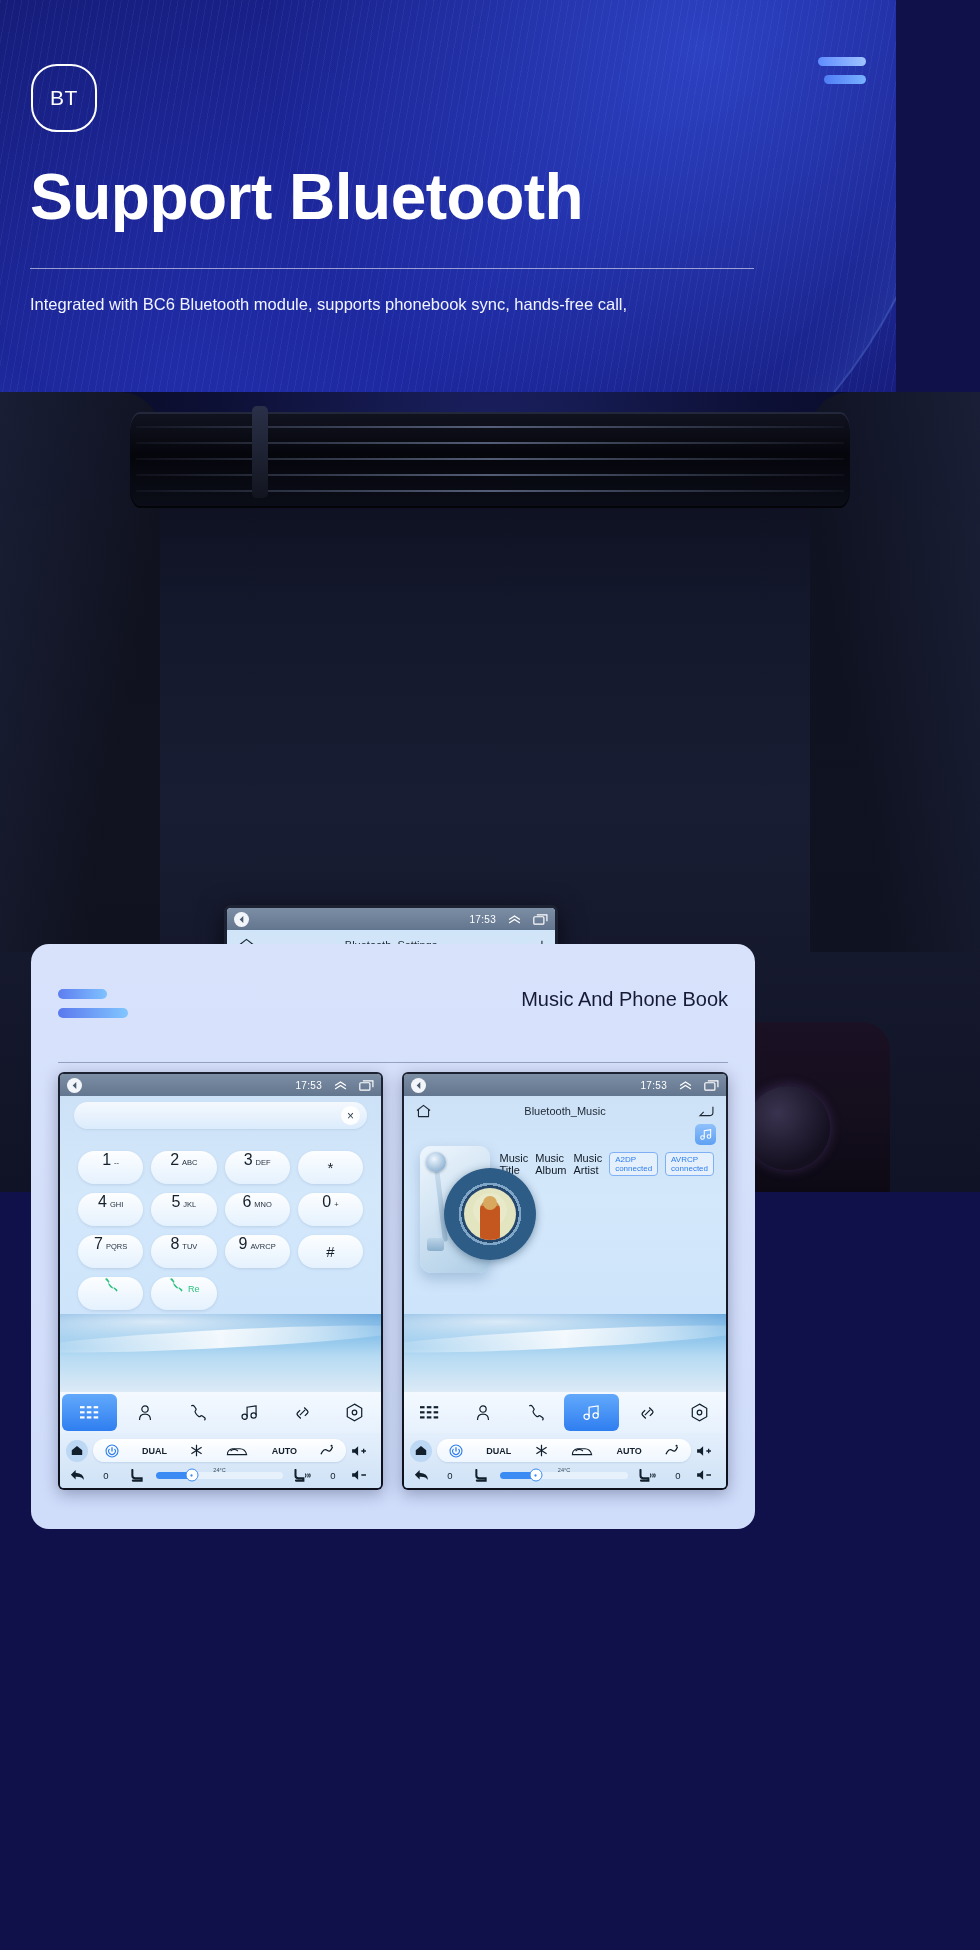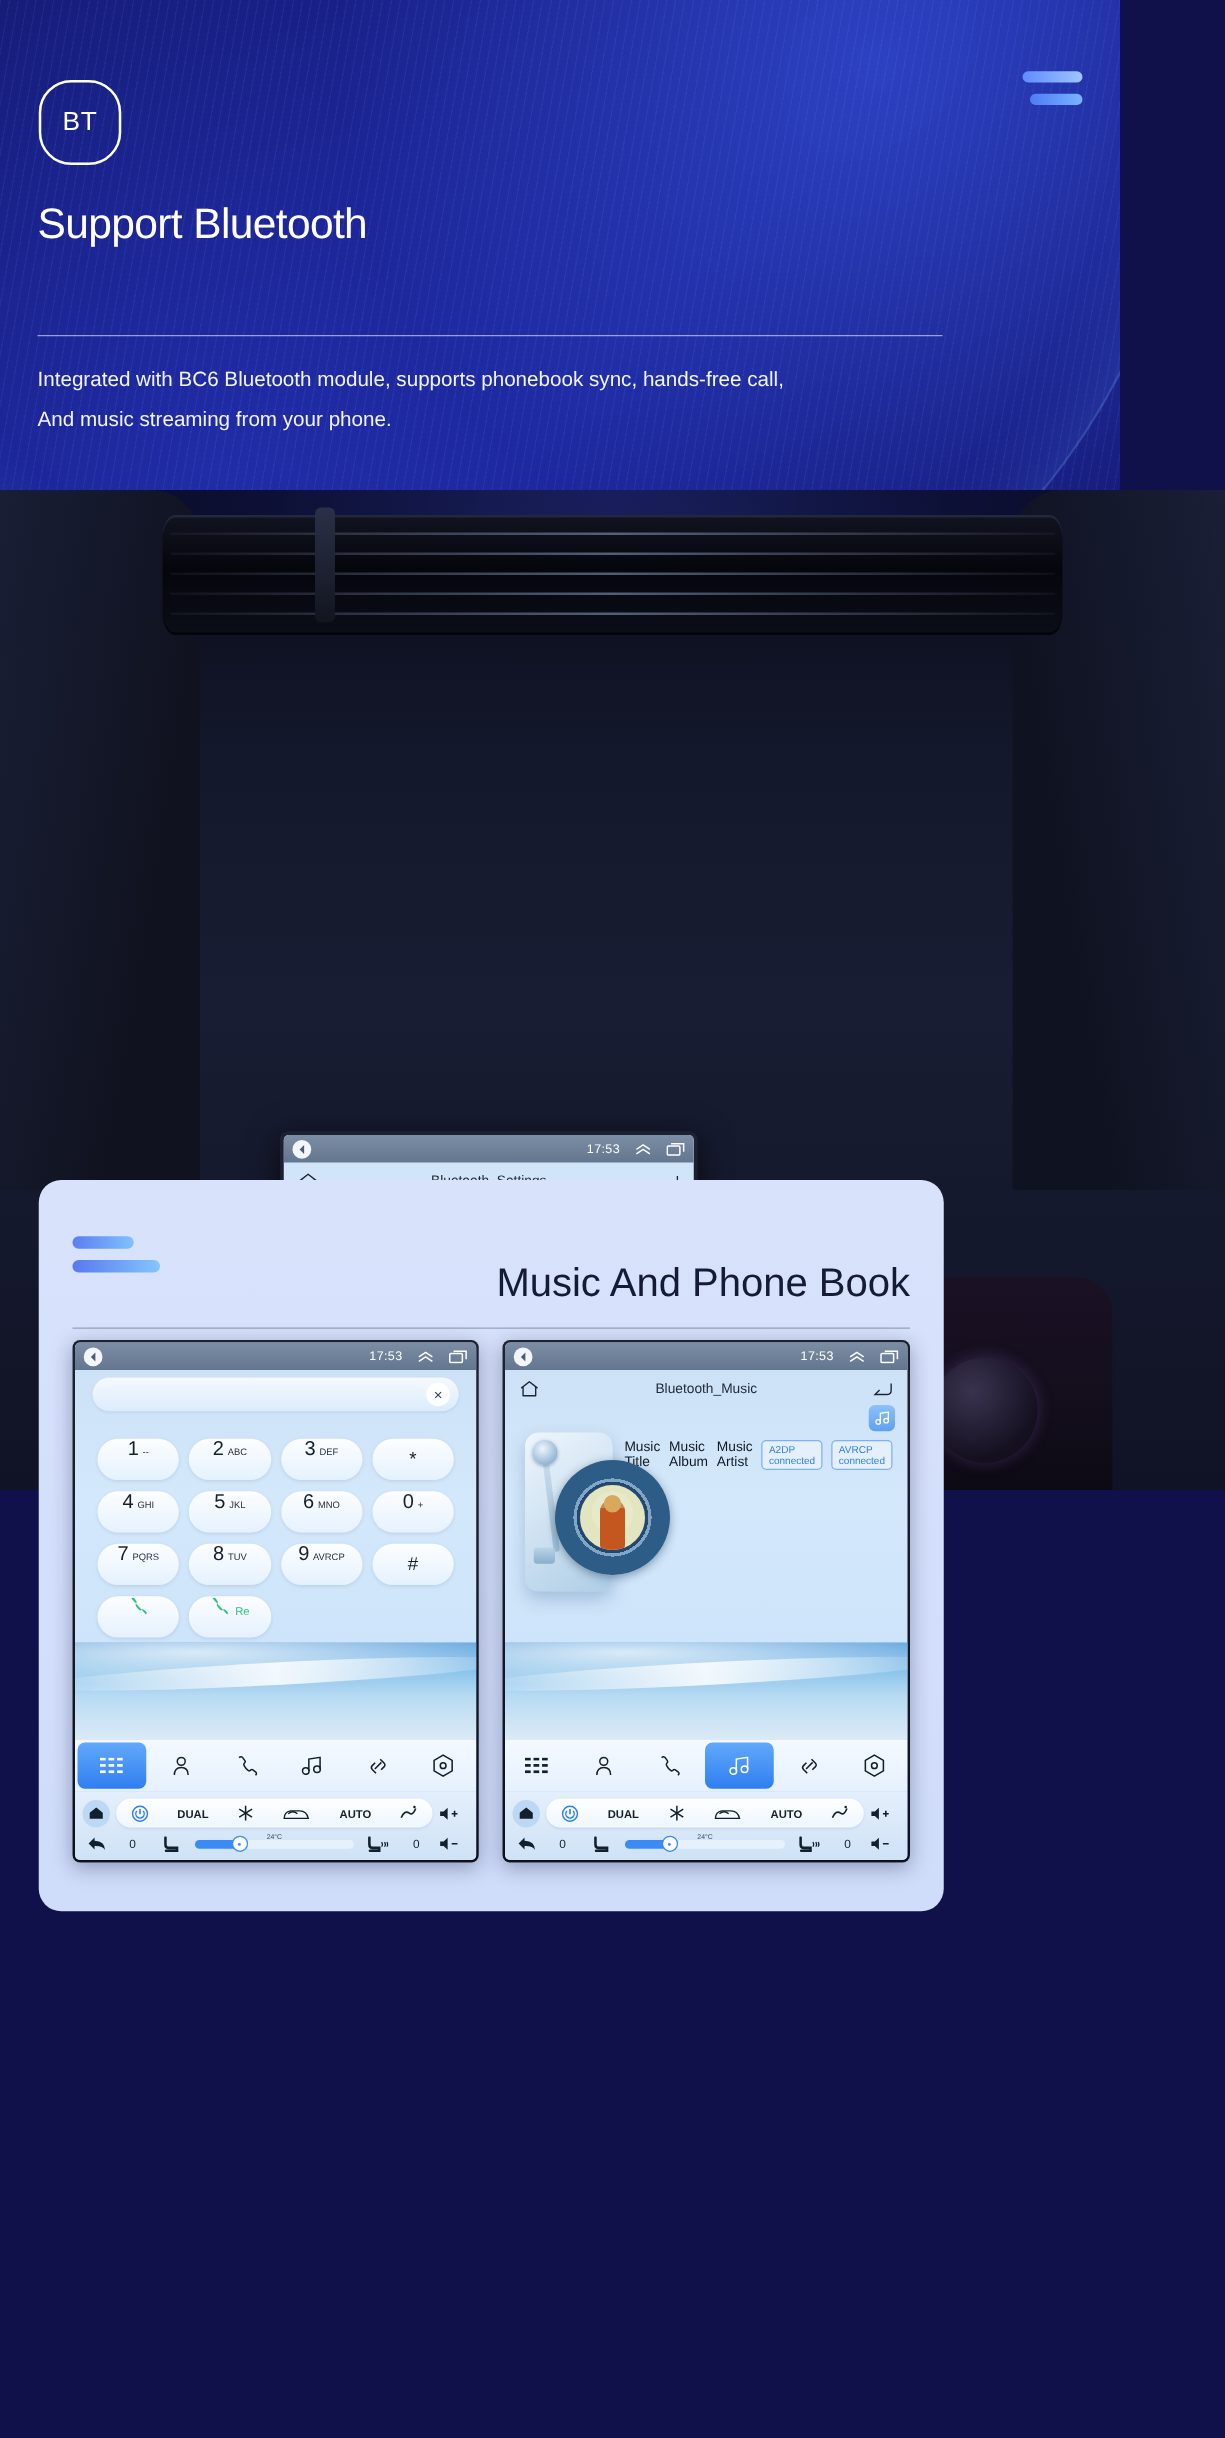--- a/index.html
+++ b/index.html
@@ -47,21 +47,21 @@
   .burger{
     position:absolute; right:30px; top:57px; width:48px; height:34px;
     display:flex; flex-direction:column; gap:9px; align-items:flex-end;
   }
   .burger i{ display:block; height:9px; border-radius:5px; }
   .burger i:nth-child(1){ width:48px; background:linear-gradient(90deg,#5f8cff,#9fc4ff); }
   .burger i:nth-child(2){ width:42px; background:linear-gradient(90deg,#4f7cf5,#79b2ff); }
 
   .hero-title{
     position:absolute; left:30px; top:160px;
-    color:#fff; font-size:34px; font-weight:normal; letter-spacing:-0.5px;
+    color:#fff; font-size:64px; font-weight:bold; letter-spacing:-0.5px;
   }
   .hero-rule{
     position:absolute; left:30px; top:268px; width:724px; height:1px;
     background:rgba(255,255,255,.55);
   }
   .hero-sub{
     position:absolute; left:30px; top:288px; width:740px;
     color:#f2f4ff; font-size:16.5px; line-height:1.95;
   }
 
@@ -263,21 +263,21 @@
     border-radius:18px;
     z-index:6;
   }
   .card-head{ position:relative; height:125px; }
   .card-bars{ position:absolute; left:27px; top:45px; display:flex; flex-direction:column; gap:9px; }
   .card-bars i{ display:block; height:10px; border-radius:5px; }
   .card-bars i:nth-child(1){ width:49px; background:linear-gradient(90deg,#5d7df0,#7fc2ff); }
   .card-bars i:nth-child(2){ width:70px; background:linear-gradient(90deg,#5a78ee,#82c6ff); }
   .card-title{
     position:absolute; right:27px; top:44px;
-    font-size:32px; color:#151b35;margin-top:20px;
+    font-size:20px; color:#151b35;
   }
   .card-rule{ position:absolute; left:27px; right:27px; top:118px; height:1px; background:rgba(30,45,90,.35); }
 
   .mini-wrap{ position:absolute; left:27px; right:27px; top:128px; display:flex; gap:19px; }
   .mini{
     width:326px; height:418px;
     background:linear-gradient(180deg,#1d2233,#0e111c);
     border-radius:6px; padding:2px;
     box-shadow:0 4px 16px rgba(20,30,70,.35);
   }
@@ -411,21 +411,20 @@
 
   <div class="burger">
     <i></i>
     <i></i>
   </div>
 
   <div class="hero-title">Support Bluetooth</div>
   <div class="hero-rule"></div>
   <div class="hero-sub">
     <div>Integrated with BC6 Bluetooth module, supports phonebook sync, hands-free call,</div>
-    <div>And music streaming from your phone.</div>
   </div>
 </div>
 
 <div class="car">
   <div class="car-dash"></div>
   <div class="car-side-l"></div>
   <div class="car-side-r"></div>
 
   <div class="car-vent">
     <div class="slat" style="top:14px"></div>

